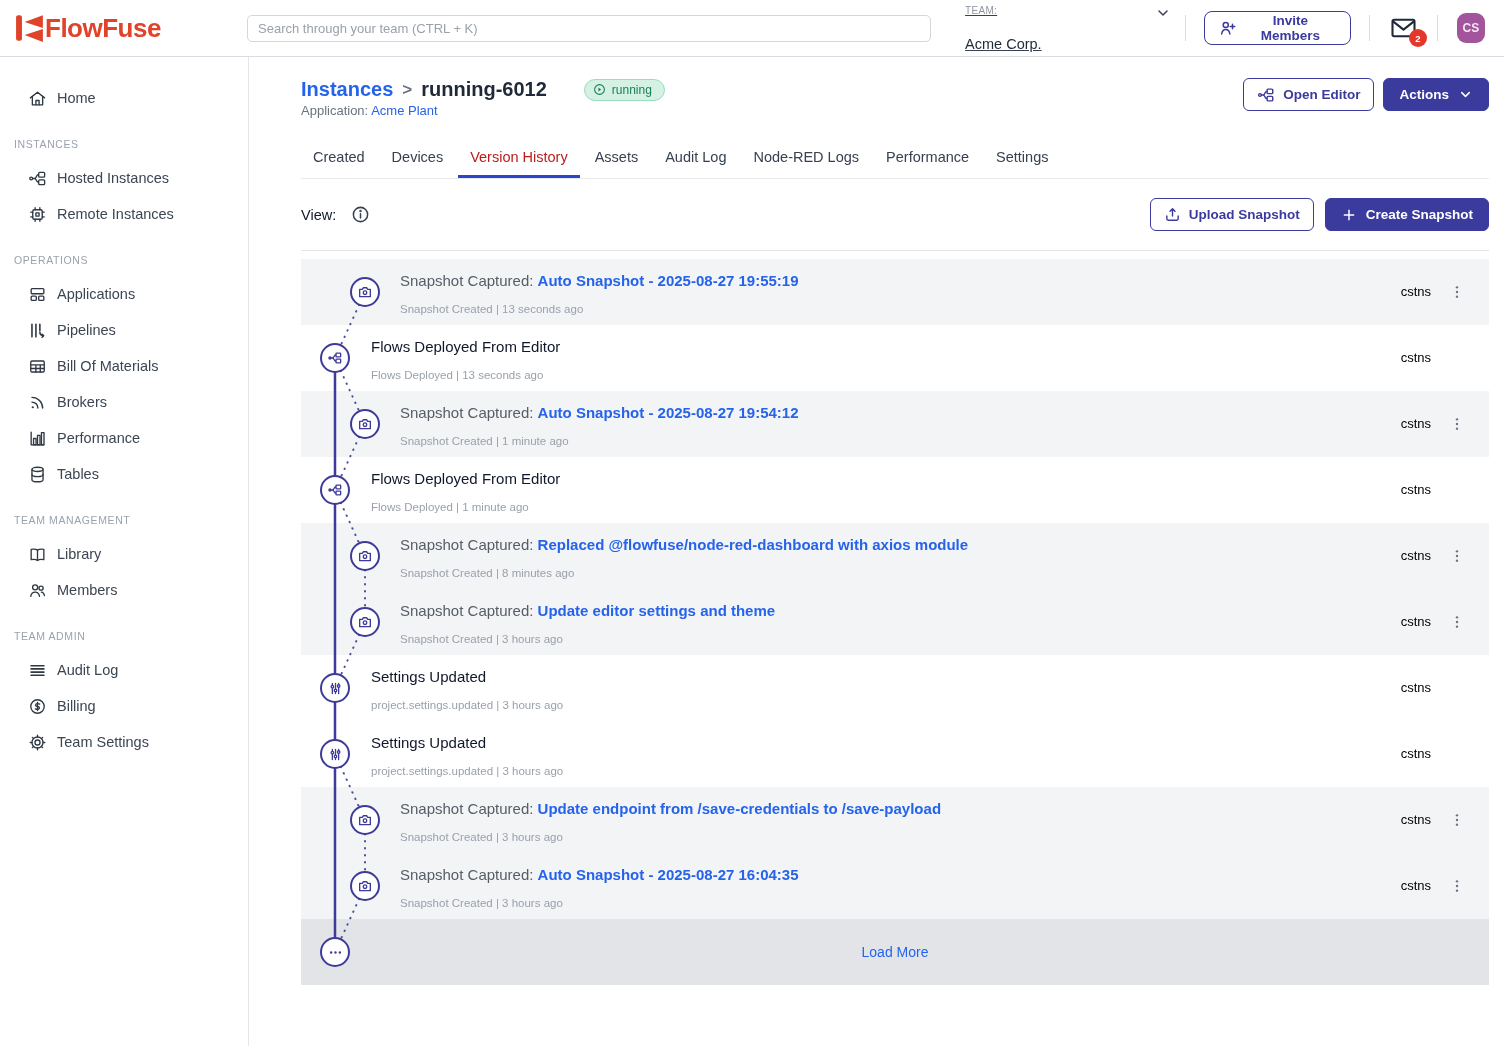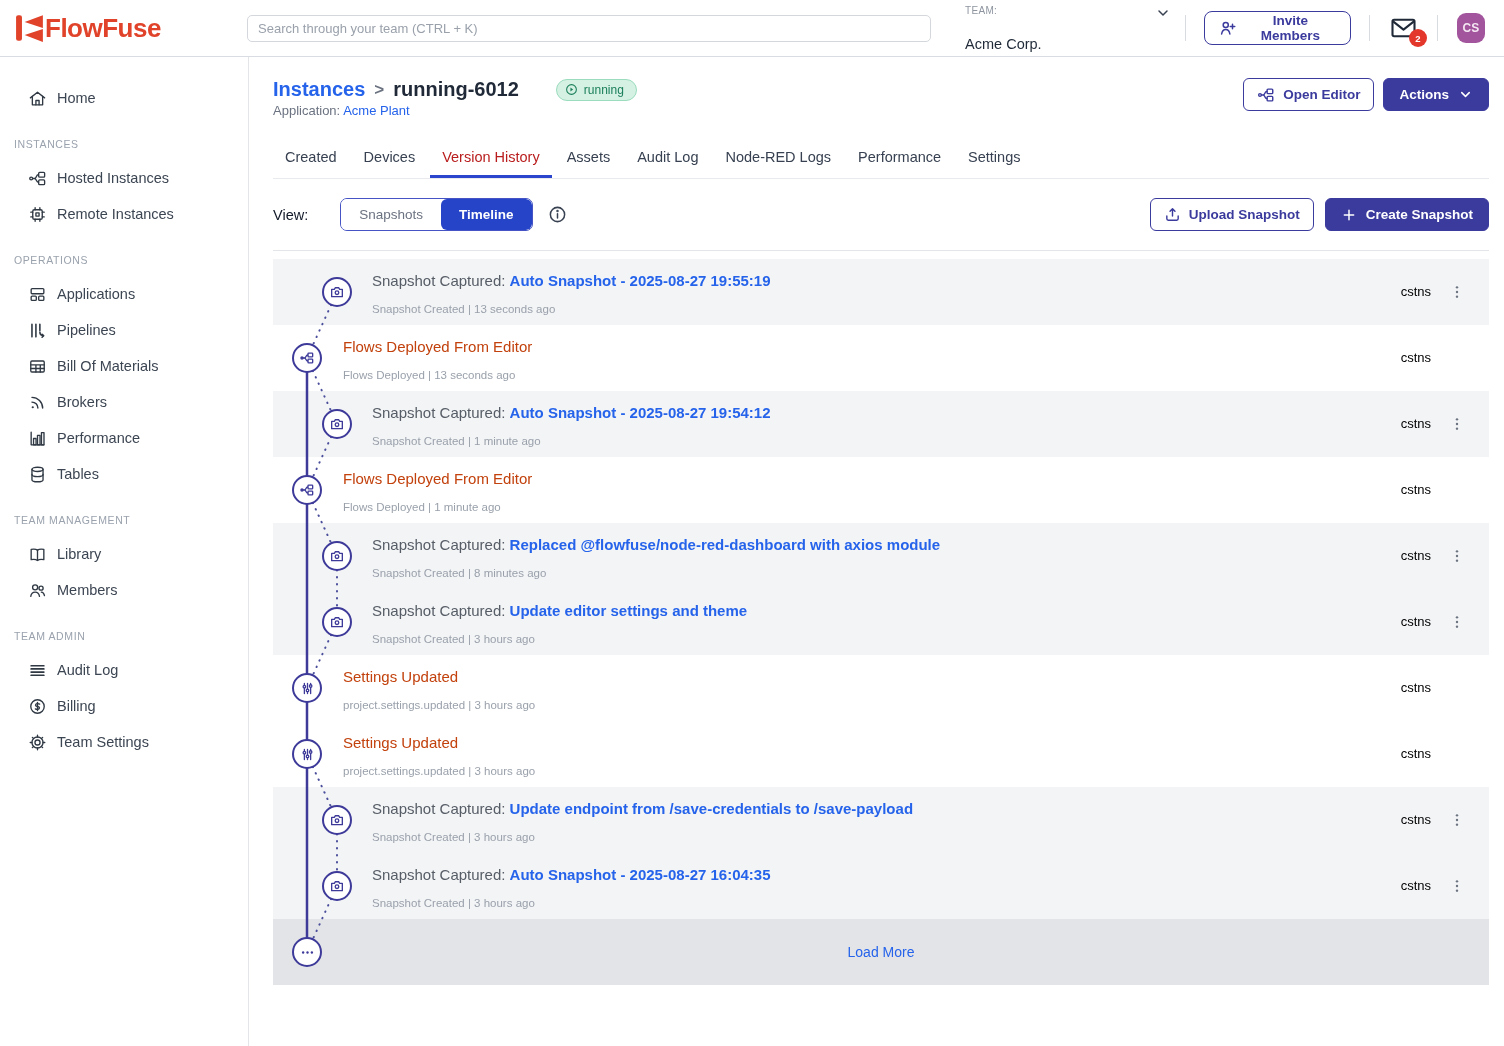--- a/index.html
+++ b/index.html
@@ -8,37 +8,37 @@
   svg { display:block; }
 
   
   .topbar { height:57px; display:flex; align-items:center; border-bottom:1px solid #d9dce2; background:#fff; position:relative; }
   .logo { width:249px; display:flex; align-items:center; padding-left:15px; }
   .logo-text { font-size:26px; font-weight:bold; color:#e0432a; letter-spacing:-0.5px; }
   .search-wrap { margin-left:12px; }
   .search-input { width:684px; height:27px; border:1px solid #d4d7dc; border-radius:5px; padding:0 10px;
     font-size:13px; color:#374151; font-family:"Liberation Sans", sans-serif; outline:none; }
   .search-input::placeholder { color:#9aa1ab; }
-  .team-select { margin-left:34px; display:flex; cursor:pointer; min-width:220px; }
+  .team-select { margin-left:34px; display:flex; cursor:pointer; min-width:220px;text-decoration:underline; }
   .team-texts { display:flex; flex-direction:column; }
   .team-label { font-size:10px; color:#8e959f; letter-spacing:0.3px; }
   .team-name { font-size:14.5px; color:#1f2937; margin-top:20px; }
   .team-chev { margin-left:auto; margin-right:14px; color:#374151; }
   .vdiv { width:1px; height:26px; background:#d8dbe0; }
   .invite-btn { margin:0 18px; height:34px; display:flex; align-items:center; gap:8px; padding:0 14px;
     border:1px solid #3b3a9d; border-radius:8px; background:#fff; color:#3b3a9d; font-weight:bold; font-size:13.5px; cursor:pointer;
     font-family:"Liberation Sans", sans-serif; }
   .mail-wrap { position:relative; margin:0 20px; cursor:pointer; }
   .mail-badge { position:absolute; right:-10px; bottom:-8px; background:#e4372c; color:#fff; font-size:9.5px; font-weight:bold;
     width:18px; height:18px; border-radius:50%; display:flex; align-items:center; justify-content:center; }
   .avatar { width:30px; height:30px; border-radius:9px; background:#a2549c; color:#f4e7f2; font-size:12px; font-weight:bold;
     display:flex; align-items:center; justify-content:center; margin:0 19px; cursor:pointer; }
 
   
-  .shell { display:flex; height:989px; }
+  .shell { display:flex; height:989px;gap:28px; }
   .sidebar { width:249px; border-right:1px solid #e3e5e9; padding-top:23px; flex-shrink:0; }
   .side-item { display:flex; align-items:center; gap:10px; height:36px; padding-left:28px; font-size:14.5px; color:#3c4552; cursor:pointer; }
   .side-item .si-icon { width:19px; height:19px; color:#2f3843; }
   .side-section { font-size:10.5px; color:#9aa2ad; letter-spacing:0.6px; padding:22px 0 10px 14px; }
 
   .main { flex:1; padding:21px 15px 0 24px; }
 
   
   .page-head { display:flex; align-items:flex-start; }
   .crumb-line { display:flex; align-items:center; gap:9px; }
@@ -80,21 +80,21 @@
   .trow.bg-white { background:#fff; }
   .trow.bg-load { background:#e3e4e8; }
   .node { position:absolute; top:18px; width:30px; height:30px; border-radius:50%; background:#fff;
     border:2px solid #3d3a99; display:flex; align-items:center; justify-content:center; color:#3d3a99; z-index:2; }
   .node.deep { left:49px; }
   .node.spine { left:19px; }
   .trow-main { position:absolute; top:13px; z-index:2; }
   .trow-main.deep { left:99px; }
   .trow-main.shallow { left:70px; }
   .trow-title { font-size:15px; color:#565d66; }
-  .trow-title.strong { color:#c2410c; }
+  .trow-title.strong { color:#0f172a; }
   .tlink { color:#2563eb; text-decoration:none; cursor:pointer;font-weight:bold; }
   .trow-meta { margin-top:14px; font-size:11.5px; color:#9aa1ab; }
   .trow-user { position:absolute; right:58px; top:25px; font-size:13px; color:#000000; z-index:2; }
   .kebab { position:absolute; right:20px; top:21px; background:none; border:none; cursor:pointer; color:#6b7280; z-index:2; padding:4px; }
   .load-more { position:absolute; left:0; right:0; top:24px; text-align:center; z-index:2; }
   .load-more a { font-size:14px; color:#2563eb; text-decoration:none; cursor:pointer; }
 </style>
 </head>
 <body>
 
@@ -351,24 +351,20 @@
       <span class="tab active">Version History</span>
       <span class="tab">Assets</span>
       <span class="tab">Audit Log</span>
       <span class="tab">Node-RED Logs</span>
       <span class="tab">Performance</span>
       <span class="tab">Settings</span>
     </div>
 
     <div class="toolbar">
       <span class="view-label">View:</span>
-      <div class="toggle-group">
-        <button class="toggle-btn">Snapshots</button>
-        <button class="toggle-btn active">Timeline</button>
-      </div>
       <span class="info-icon">
         <svg width="19" height="19" viewBox="0 0 24 24" fill="none" stroke="currentColor" stroke-width="1.9" stroke-linecap="round">
             <circle cx="12" cy="12" r="9"></circle>
             <path d="M12 11v5.5"></path>
             <circle cx="12" cy="7.5" r="0.6" fill="currentColor"></circle>
           </svg>
       </span>
       <div class="toolbar-actions">
         <button class="btn-outline">
           <span>

